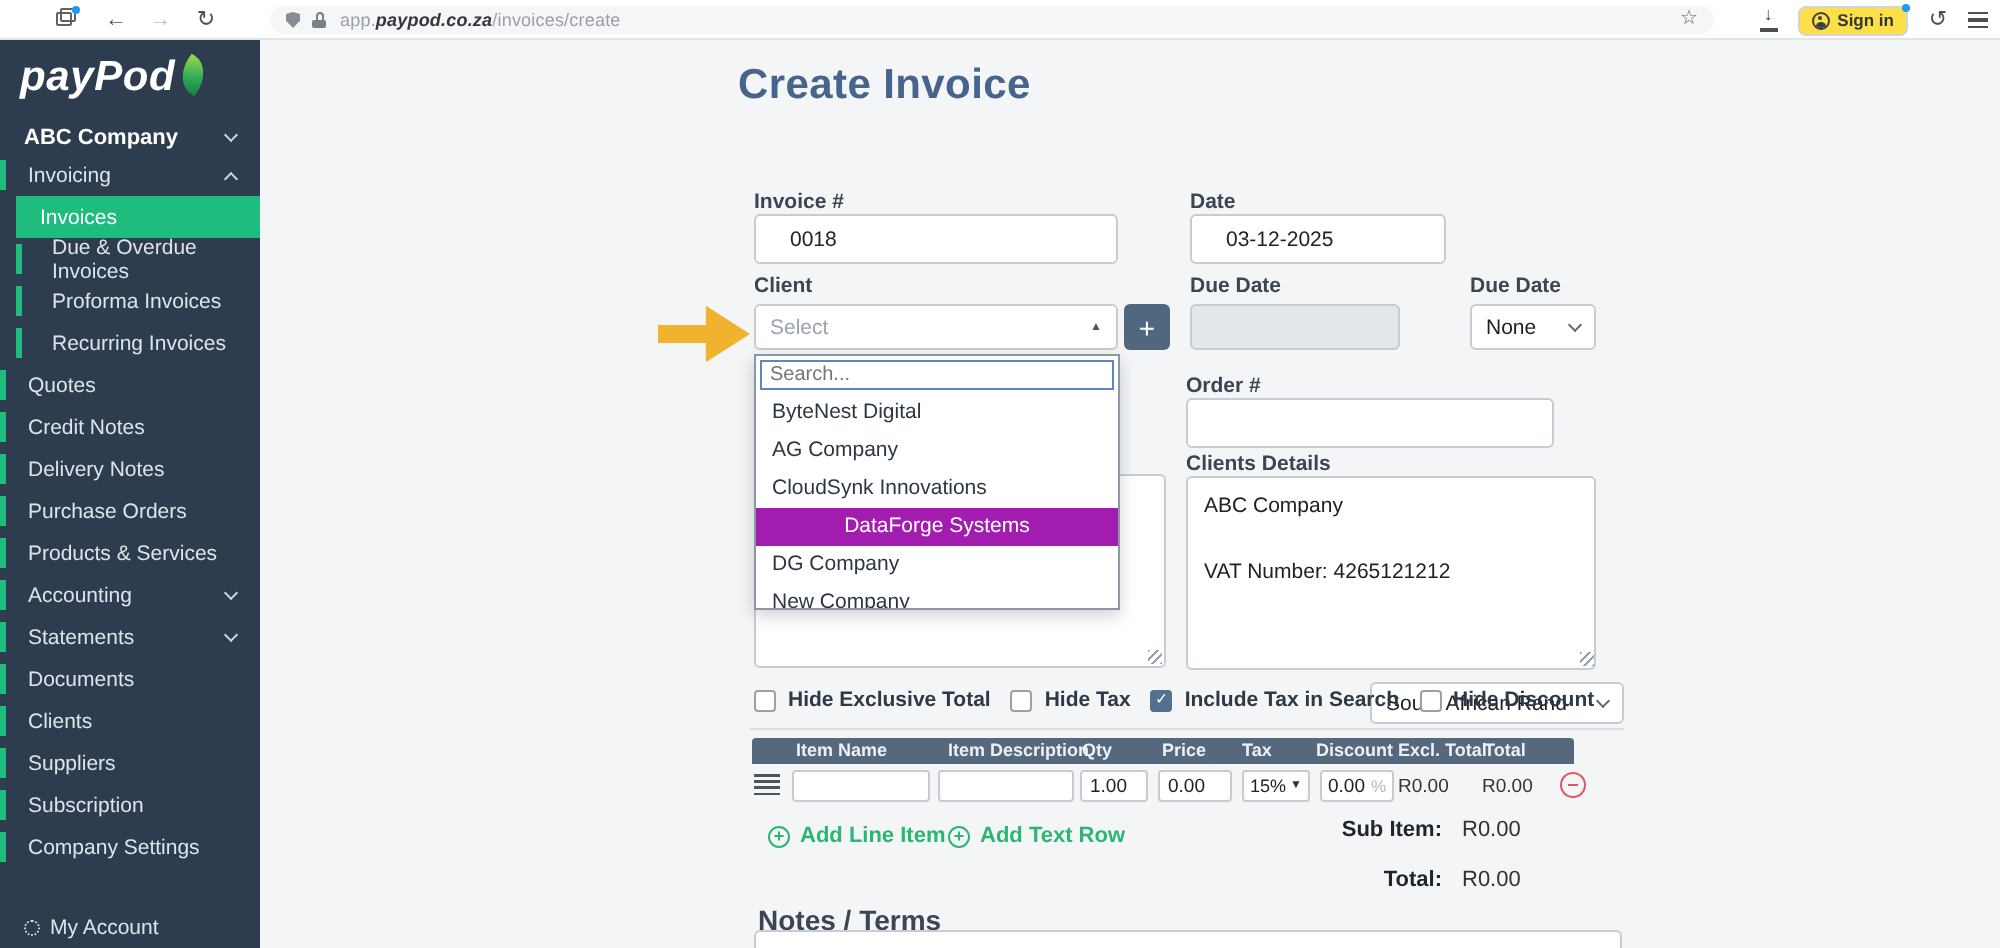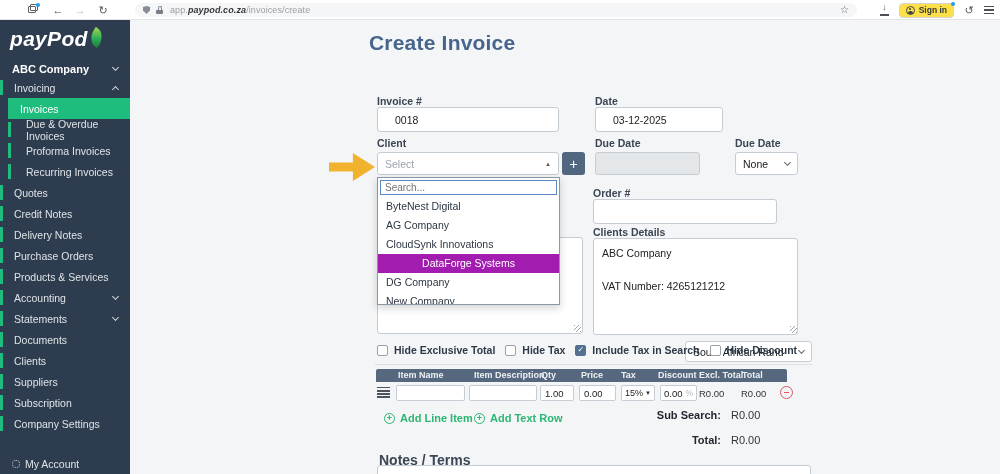--- a/index.html
+++ b/index.html
@@ -393,21 +393,21 @@
   <div class="add-link" style="left:231px">
     <span class="plus-circle">+</span>
     <span>Add Line Item</span>
   </div>
   <div class="add-link" style="left:321px">
     <span class="plus-circle">+</span>
     <span>Add Text Row</span>
   </div>
 
   <div class="total-line" style="top:389px">
-    <span class="lab">Sub Search:</span>
+    <span class="lab">Sub Item:</span>
     <span class="val">R0.00</span>
   </div>
   <div class="total-line" style="top:414px">
     <span class="lab">Total:</span>
     <span class="val">R0.00</span>
   </div>
 
   <div class="notes-label">Notes / Terms</div>
   <input class="notes-box" value="" style="">
 </div>

